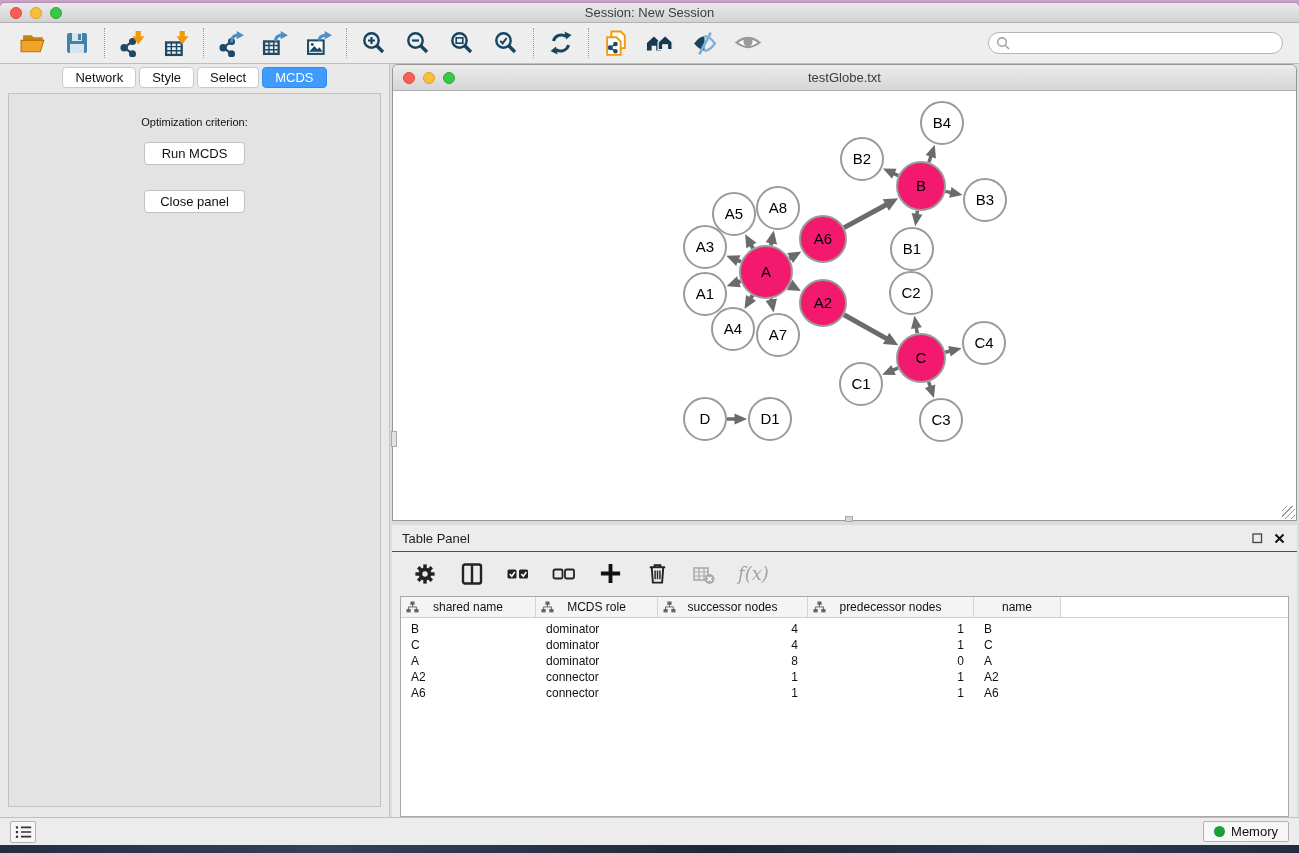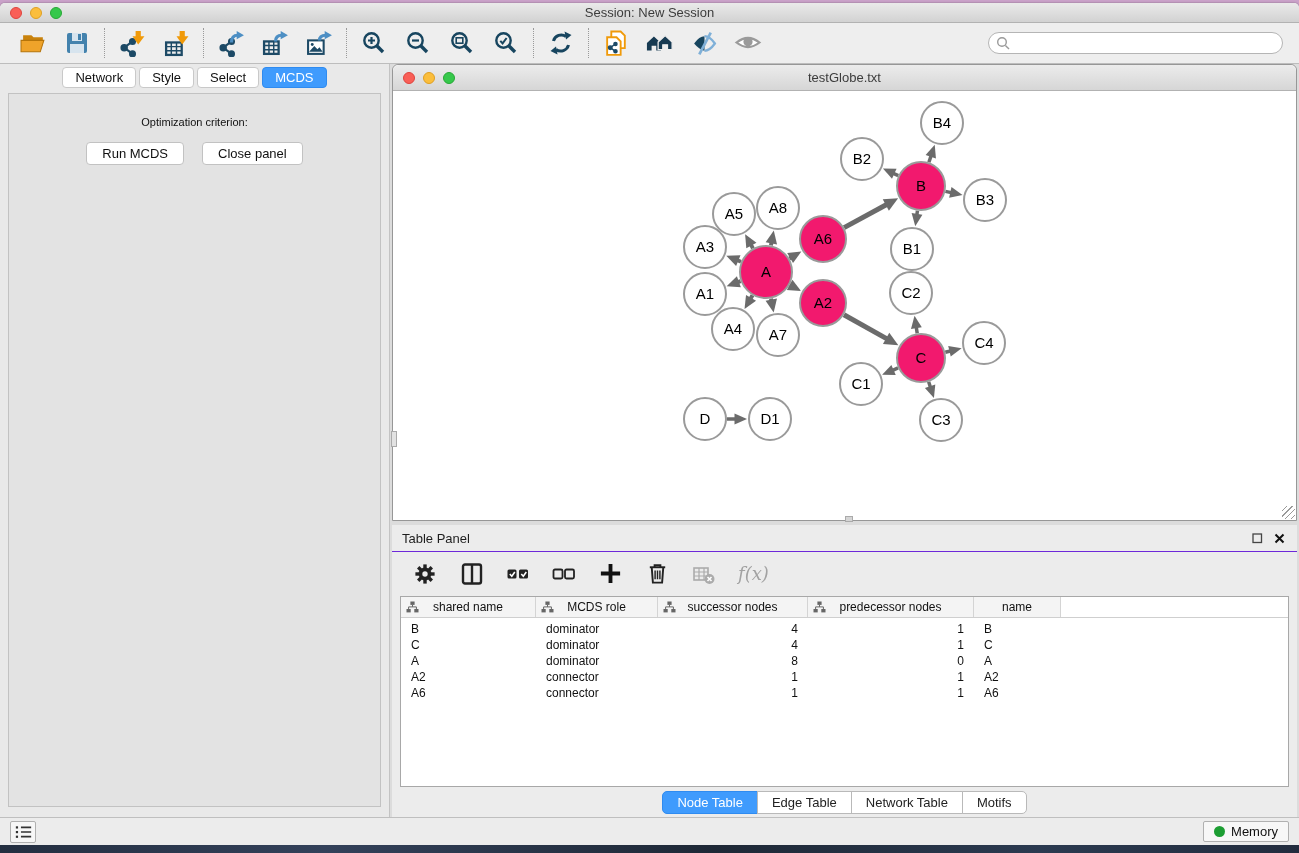--- a/index.html
+++ b/index.html
@@ -53,21 +53,21 @@
   .dropdown { margin-top:10px; width:306px; height:24px; background:#fff; border:1px solid #b9b9b9;
     border-radius:4px; position:relative; display:flex; align-items:center; padding-left:8px;
     font-size:13px; color:#111; }
   .dd-stepper { position:absolute; right:0; top:0; bottom:0; width:20px;
     background:linear-gradient(#72b0f8,#2e7bf0); border-radius:0 3px 3px 0;
     display:flex; flex-direction:column; align-items:center; justify-content:center; }
   .dd-up { width:0; height:0; border-left:4px solid transparent; border-right:4px solid transparent;
     border-bottom:5px solid #fff; margin-bottom:2px; }
   .dd-down { width:0; height:0; border-left:4px solid transparent; border-right:4px solid transparent;
     border-top:5px solid #fff; }
-  .btn-row { margin-top:14px; display:flex; gap:18px; }
+  .btn-row { margin-top:14px; display:flex; gap:25px;flex-direction:column; }
   .btn { background:#fff; border:1px solid #c2c2c2; border-radius:4px; padding:3px 15px;
     font-size:13px; color:#111; }
   fieldset.result { margin:auto 6px 6px; align-self:stretch; height:345px; border:1px solid #999;
     background:#fff; position:relative; }
   fieldset.result legend { font-size:13px; color:#111; margin-left:3px; padding:0 3px; background:#e3e3e3; }
   .result-list { position:absolute; top:1px; left:1px; right:14px; bottom:1px; padding:2px 5px;
     font-size:13px; line-height:16.5px; color:#111; overflow:hidden; }
   .result-scroll { position:absolute; top:1px; right:1px; bottom:1px; width:12px; background:#fafafa;
     border-left:1px solid #ccc; }
 
@@ -646,26 +646,20 @@
                 </div>
                 <div class="tr">
                   <div class="td" style="width: 135px; text-align: left;">A6</div>
                   <div class="td" style="width: 122px; text-align: left;">connector</div>
                   <div class="td" style="width: 150px; text-align: right;">1</div>
                   <div class="td" style="width: 166px; text-align: right;">1</div>
                   <div class="td" style="width: 87px; text-align: left;">A6</div>
                 </div>
               </div>
           </div>
-          <div class="tp-tabs">
-              <div class="seg2 sel">Node Table</div>
-              <div class="seg2">Edge Table</div>
-              <div class="seg2">Network Table</div>
-              <div class="seg2">Motifs</div>
-            </div>
         </div>
 
       </div>
     </div>
 
     <div class="statusbar">
       <div class="sb-list-btn">
         <svg width="17" height="16" viewBox="0 0 20 18">
           <g stroke="#333" stroke-width="2">
               <path d="M7 3.5 h12 M7 9 h12 M7 14.5 h12"></path>

